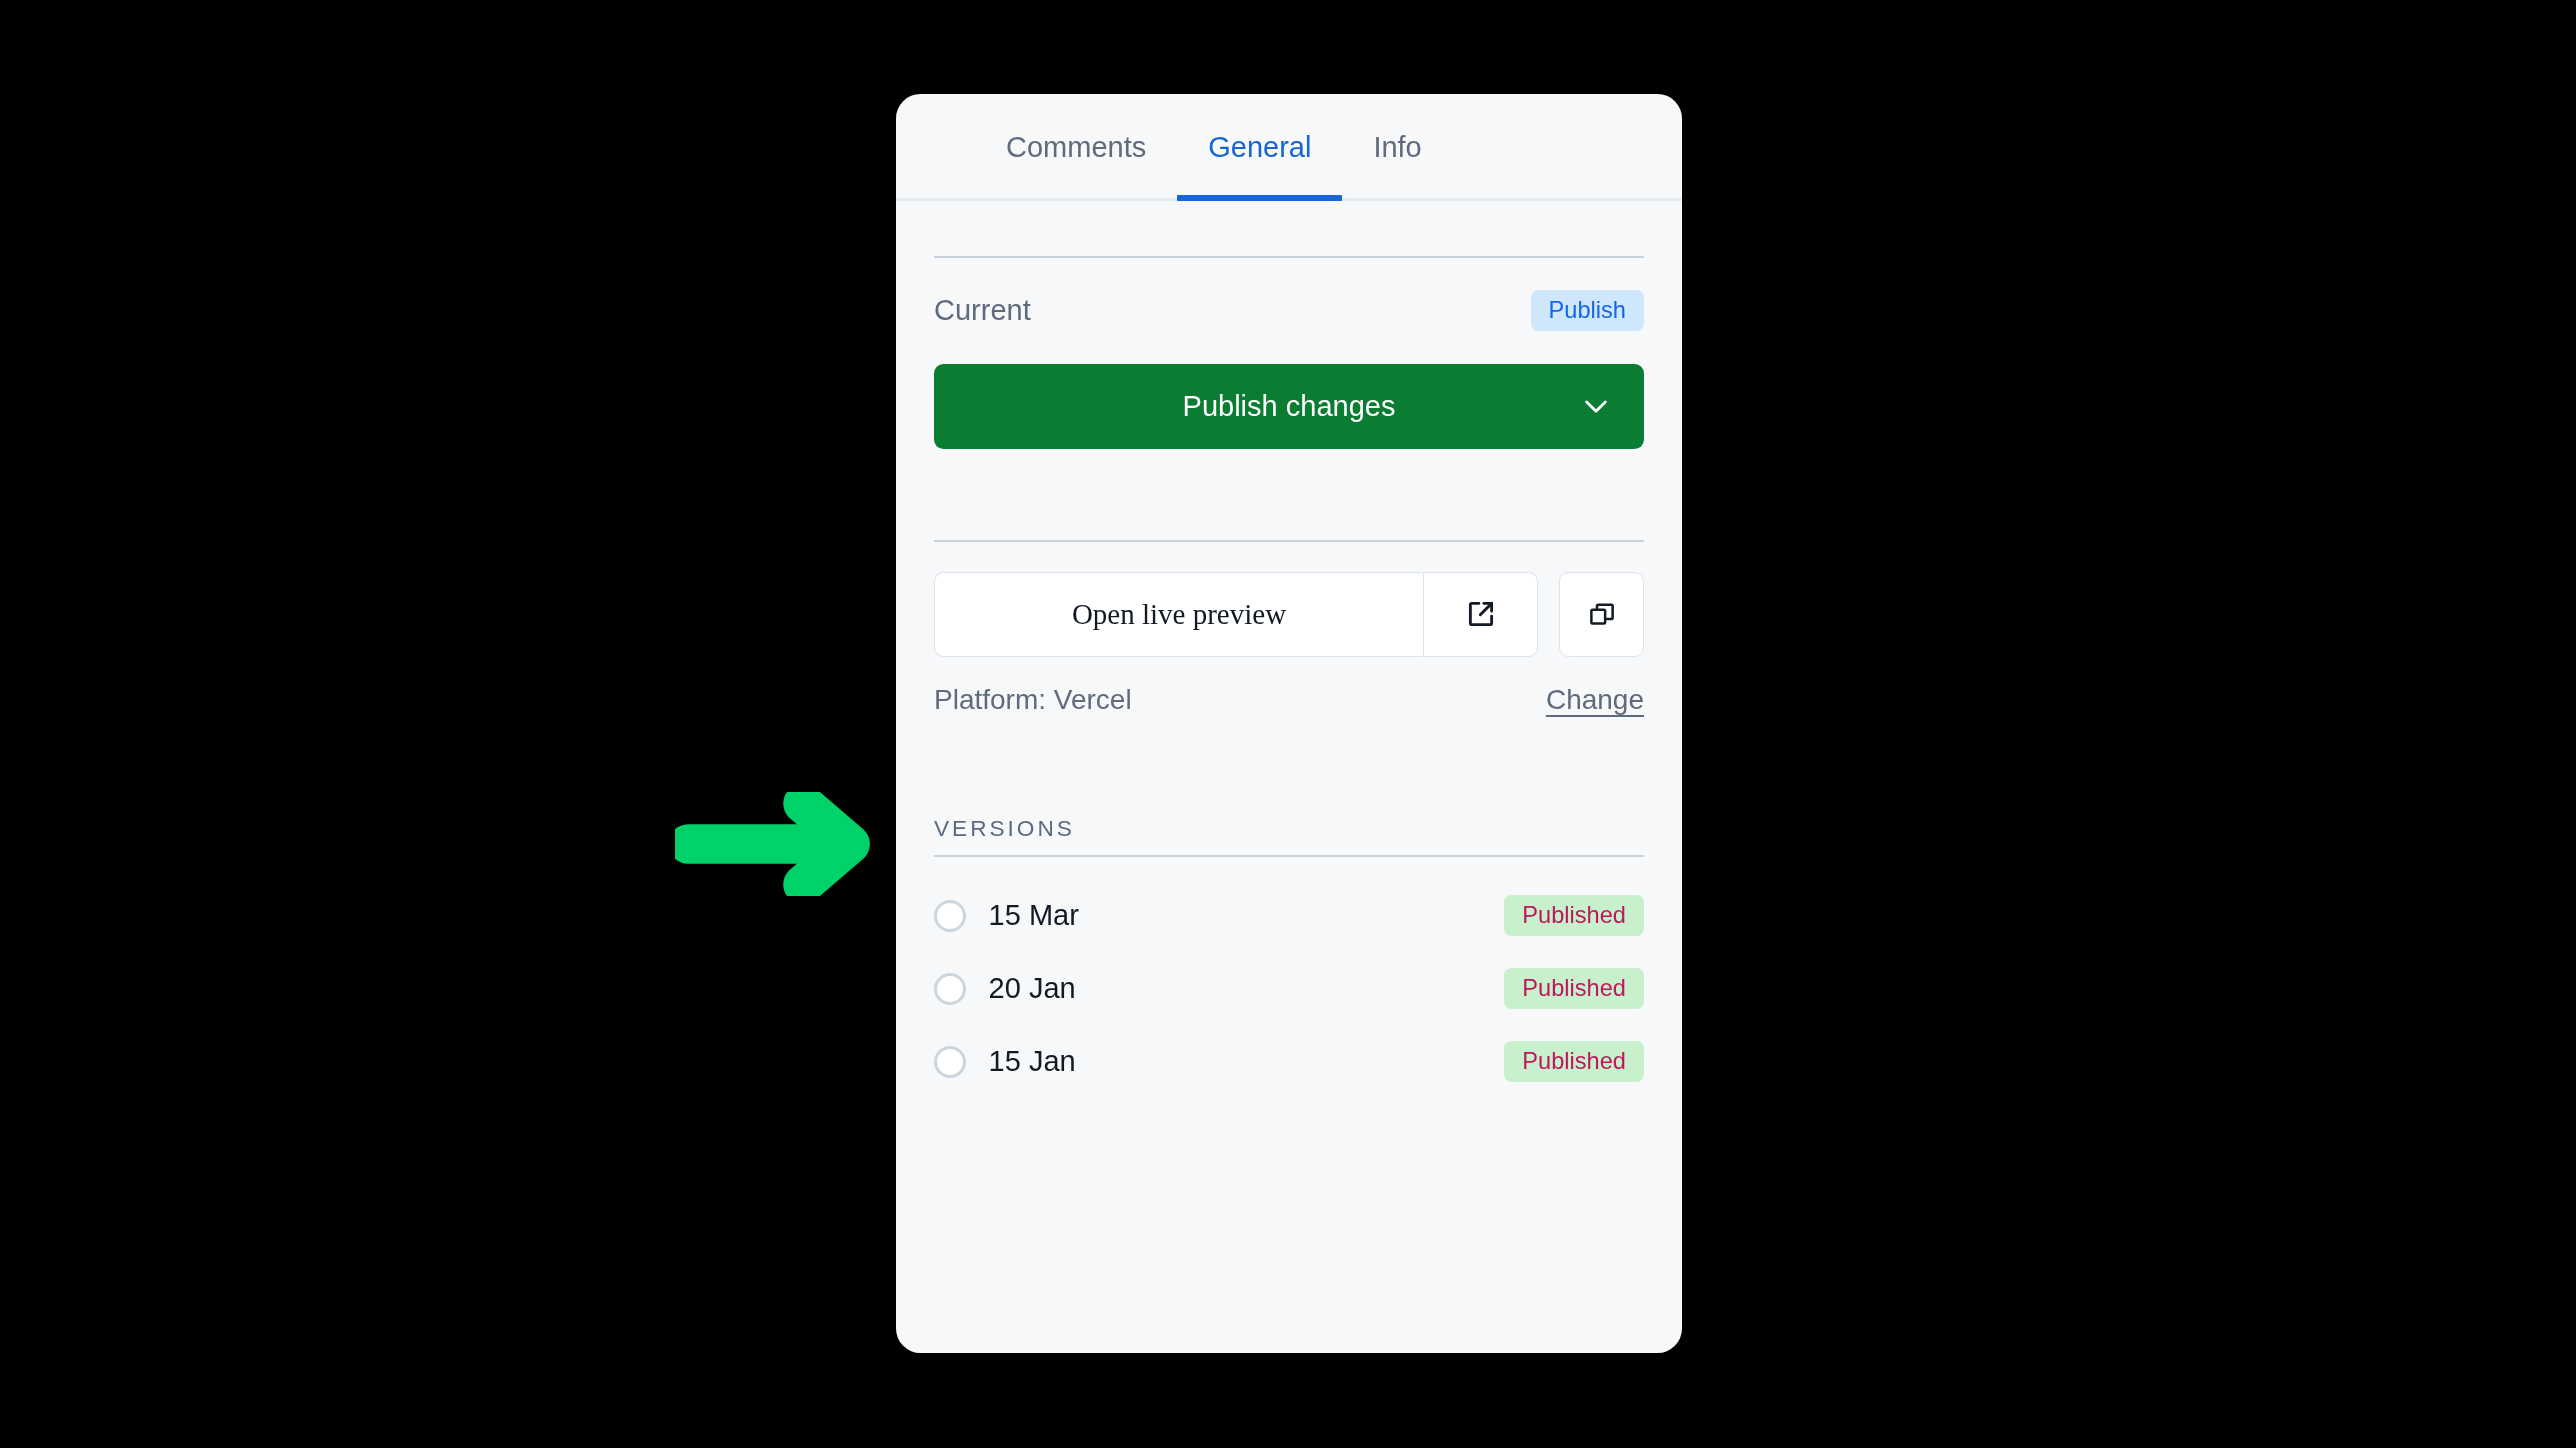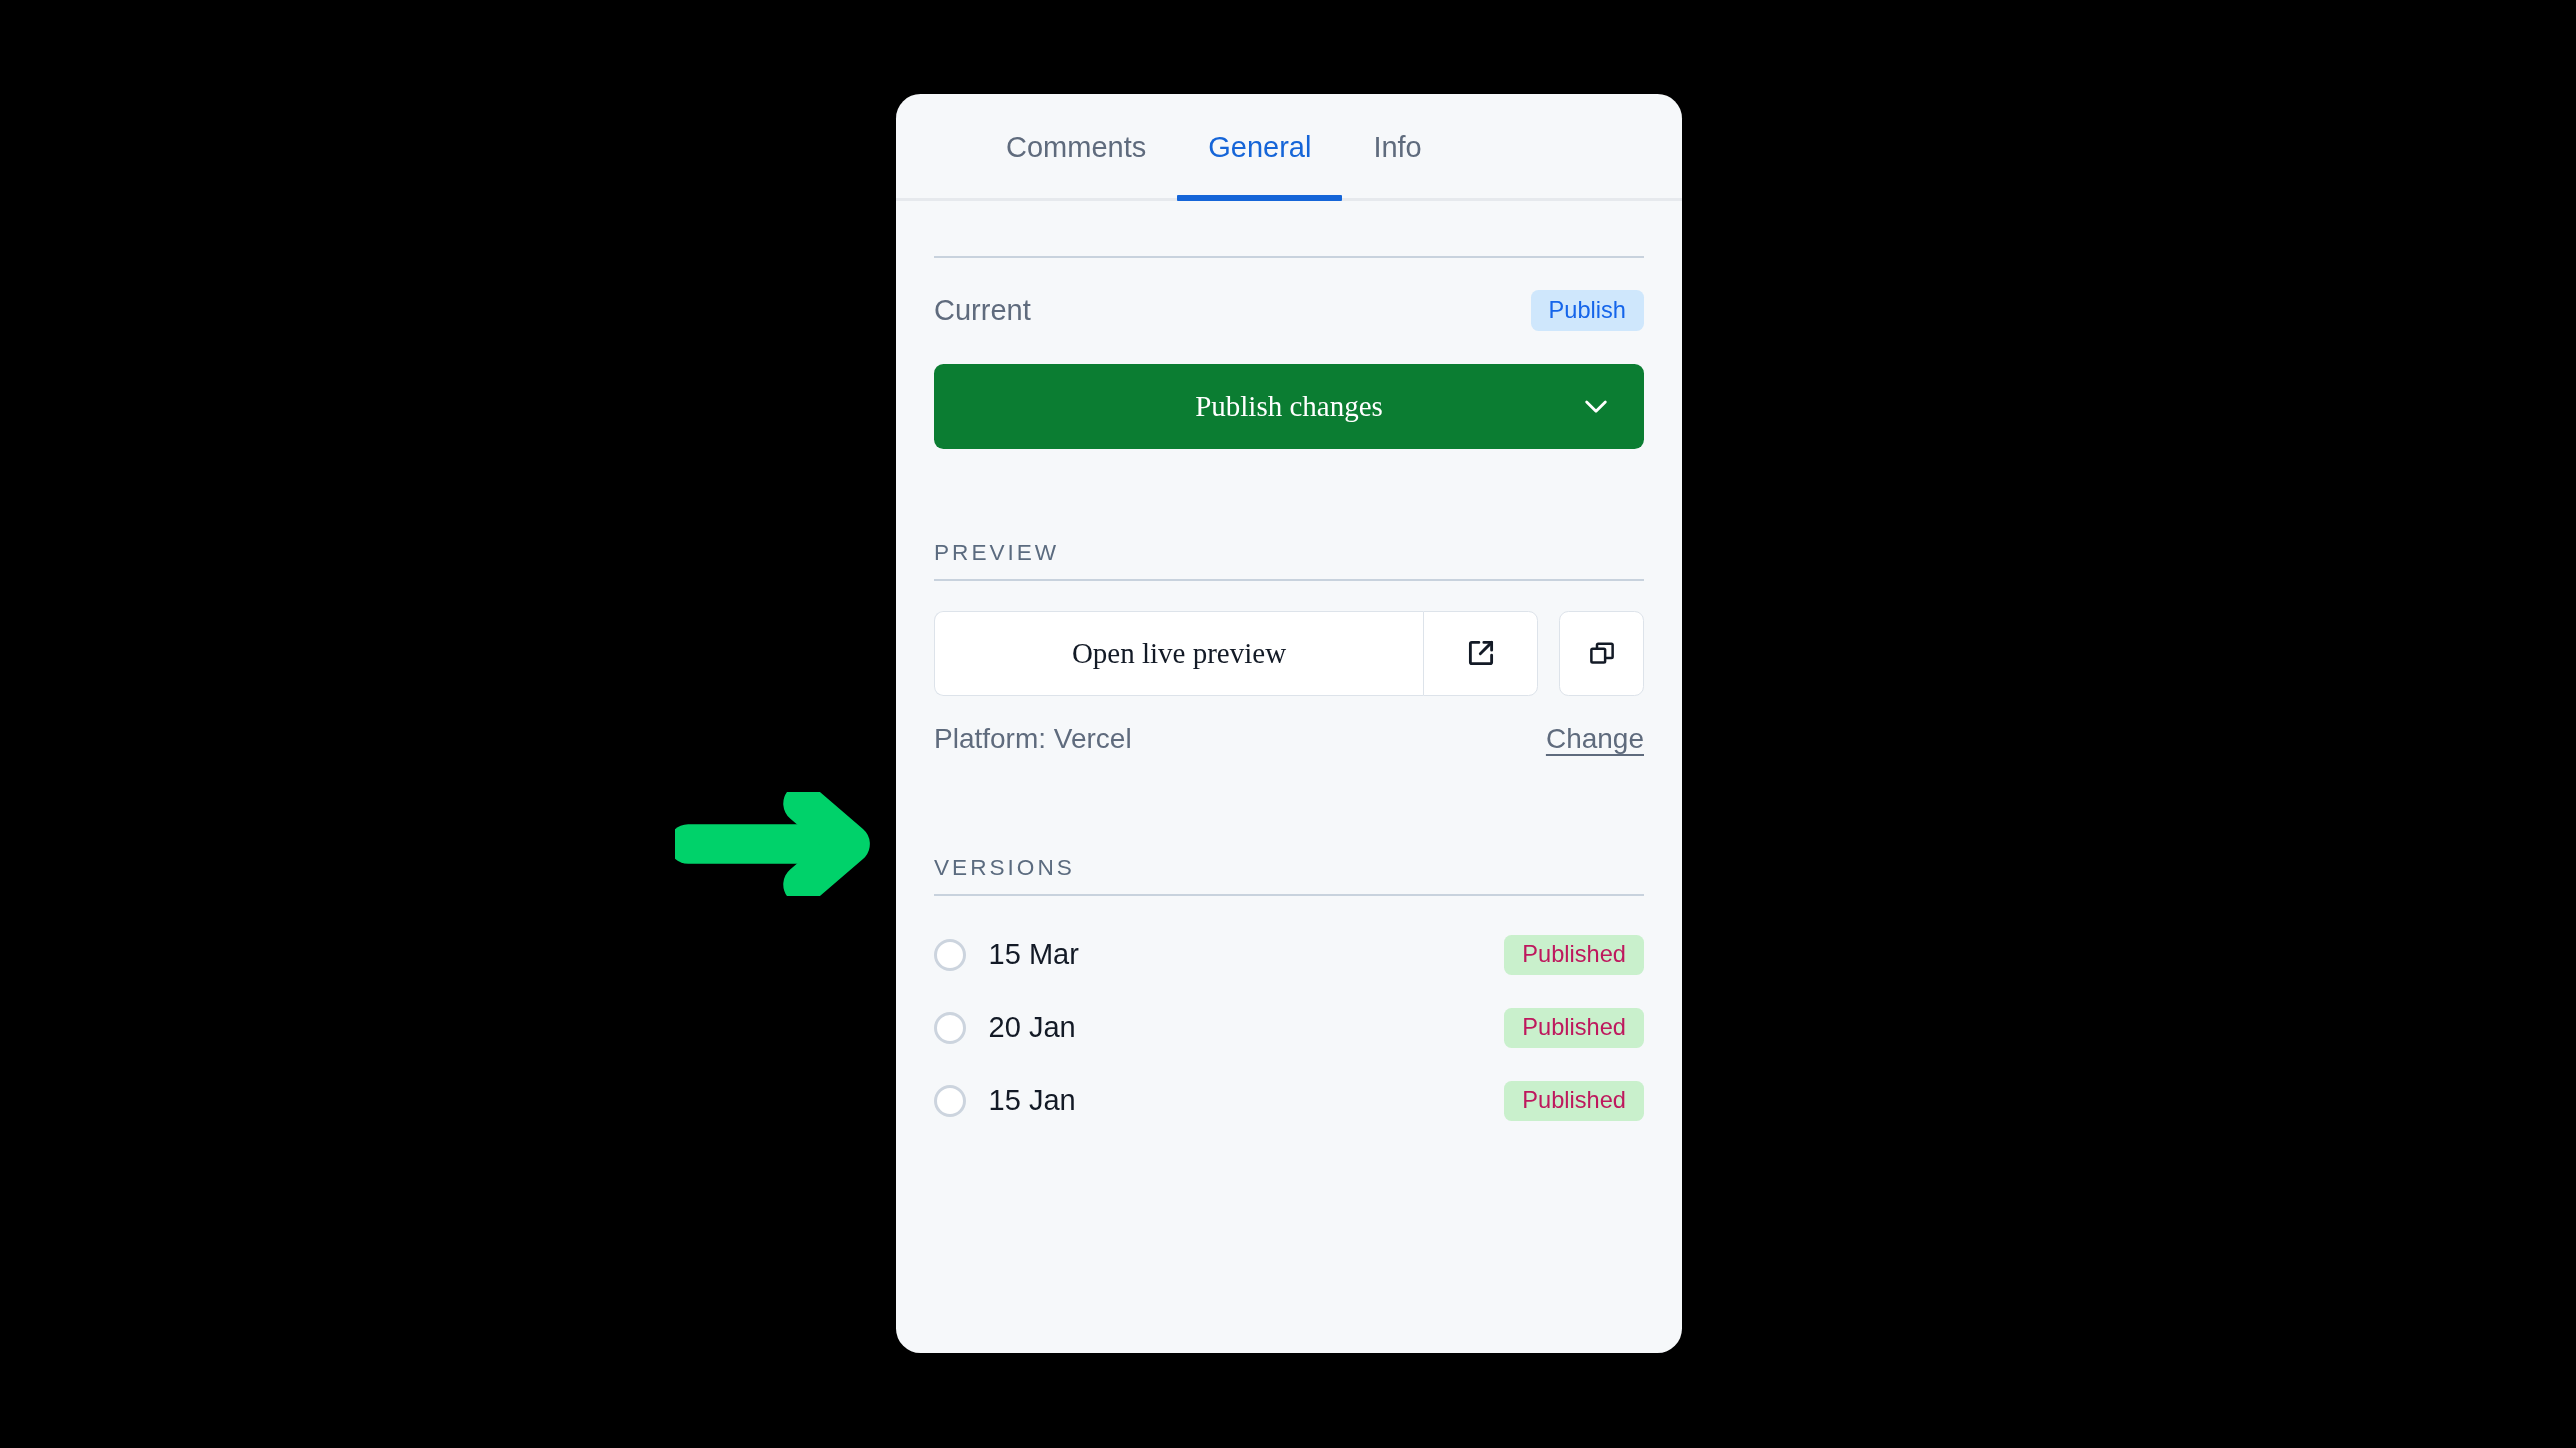--- a/index.html
+++ b/index.html
@@ -133,21 +133,21 @@
     width: 100%;
     height: 85px;
     background: #0b7d32;
     border: none;
     border-radius: 9.4px;
     display: flex;
     align-items: center;
     justify-content: center;
     position: relative;
     cursor: pointer;
-    font-family: Liberation Serif, serif;
+    font-family: Liberation Sans, sans-serif;
   }
   .publish-btn-label {
     color: #ffffff;
     font-size: 29px;
   }
   .publish-chevron {
     position: absolute;
     right: 32px;
     top: 50%;
     transform: translateY(-50%);
@@ -289,21 +289,20 @@
           <span class="publish-btn-label">Publish changes</span>
           <span class="publish-chevron">
             <svg width="32" height="32" viewBox="0 0 24 24" fill="none" xmlns="http://www.w3.org/2000/svg">
               <path d="M5 9 L12 16 L19 9" stroke="#ffffff" stroke-width="2.1" stroke-linecap="round" stroke-linejoin="round"></path>
             </svg>
           </span>
         </button>
       </div>
 
       <div class="section sec-preview">
-        <div class="section-head">PREVIEW</div>
         <div class="section-rule"></div>
 
         <div class="preview-group">
           <button class="open-preview-btn">Open live preview</button>
           <button class="icon-btn-link">
             <svg width="34" height="34" viewBox="0 0 24 24" fill="none" xmlns="http://www.w3.org/2000/svg">
               <path d="M10.5 4.5H5.5C4.95 4.5 4.5 4.95 4.5 5.5V18.5C4.5 19.05 4.95 19.5 5.5 19.5H18.5C19.05 19.5 19.5 19.05 19.5 18.5V13.5" stroke="#131a26" stroke-width="2" stroke-linecap="round" stroke-linejoin="round"></path>
               <path d="M14 4.5H19.5V10" stroke="#131a26" stroke-width="2" stroke-linecap="round" stroke-linejoin="round"></path>
               <path d="M19.5 4.5L11.5 12.5" stroke="#131a26" stroke-width="2" stroke-linecap="round" stroke-linejoin="round"></path>
             </svg>

